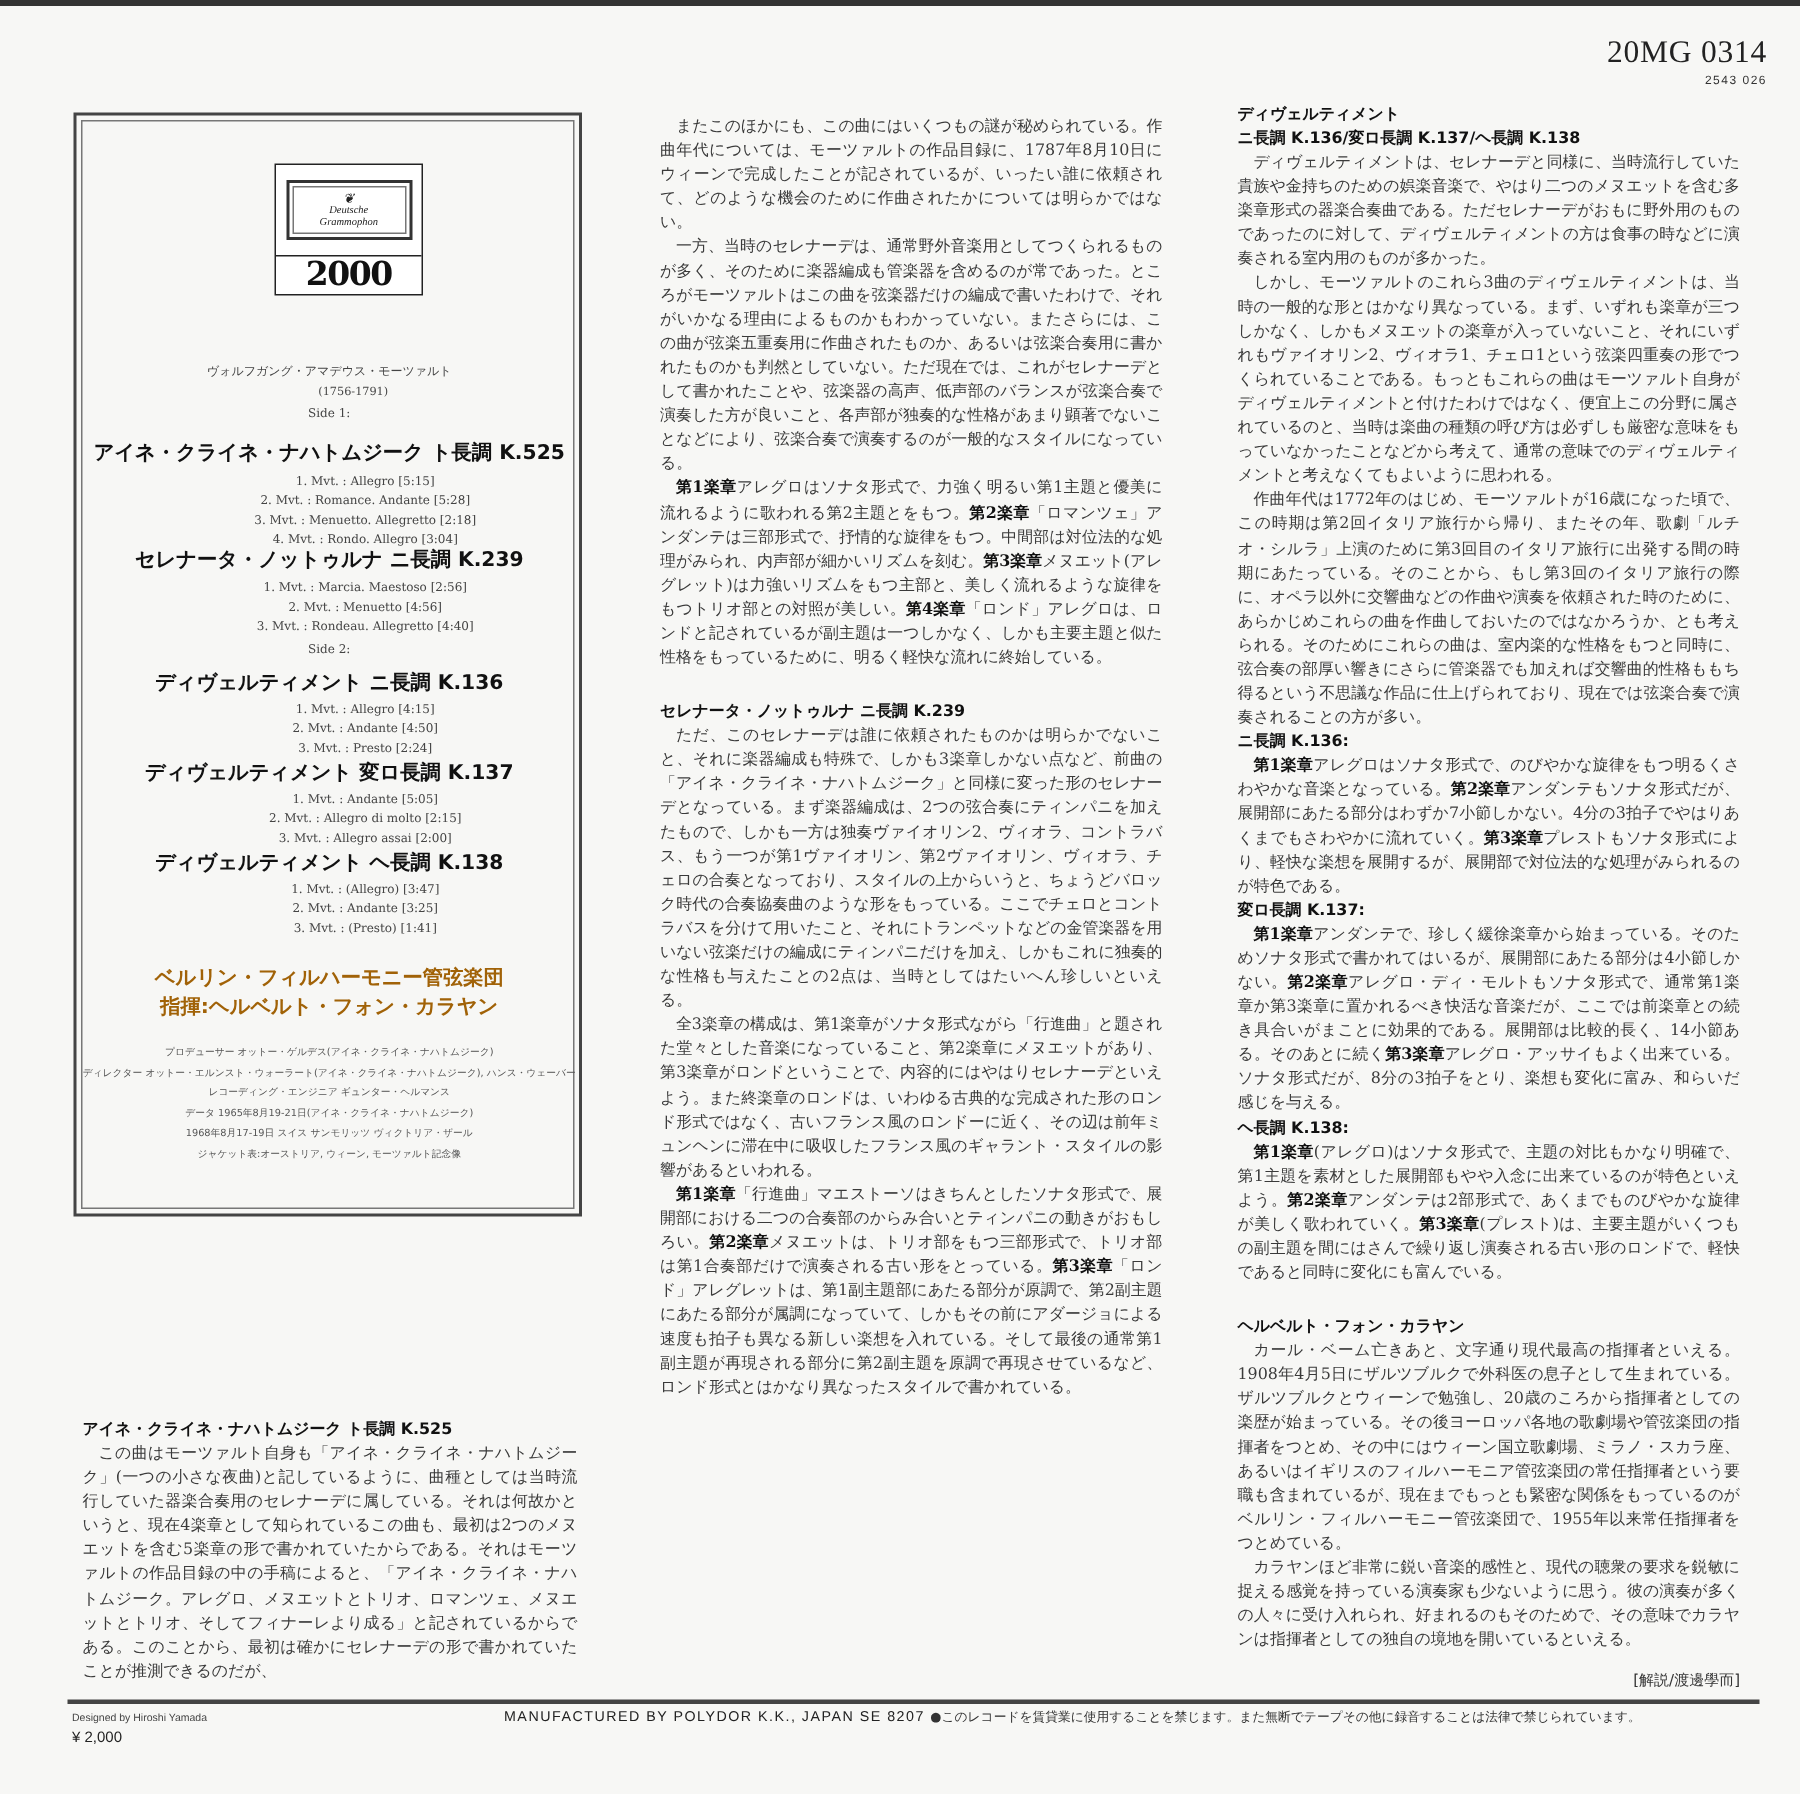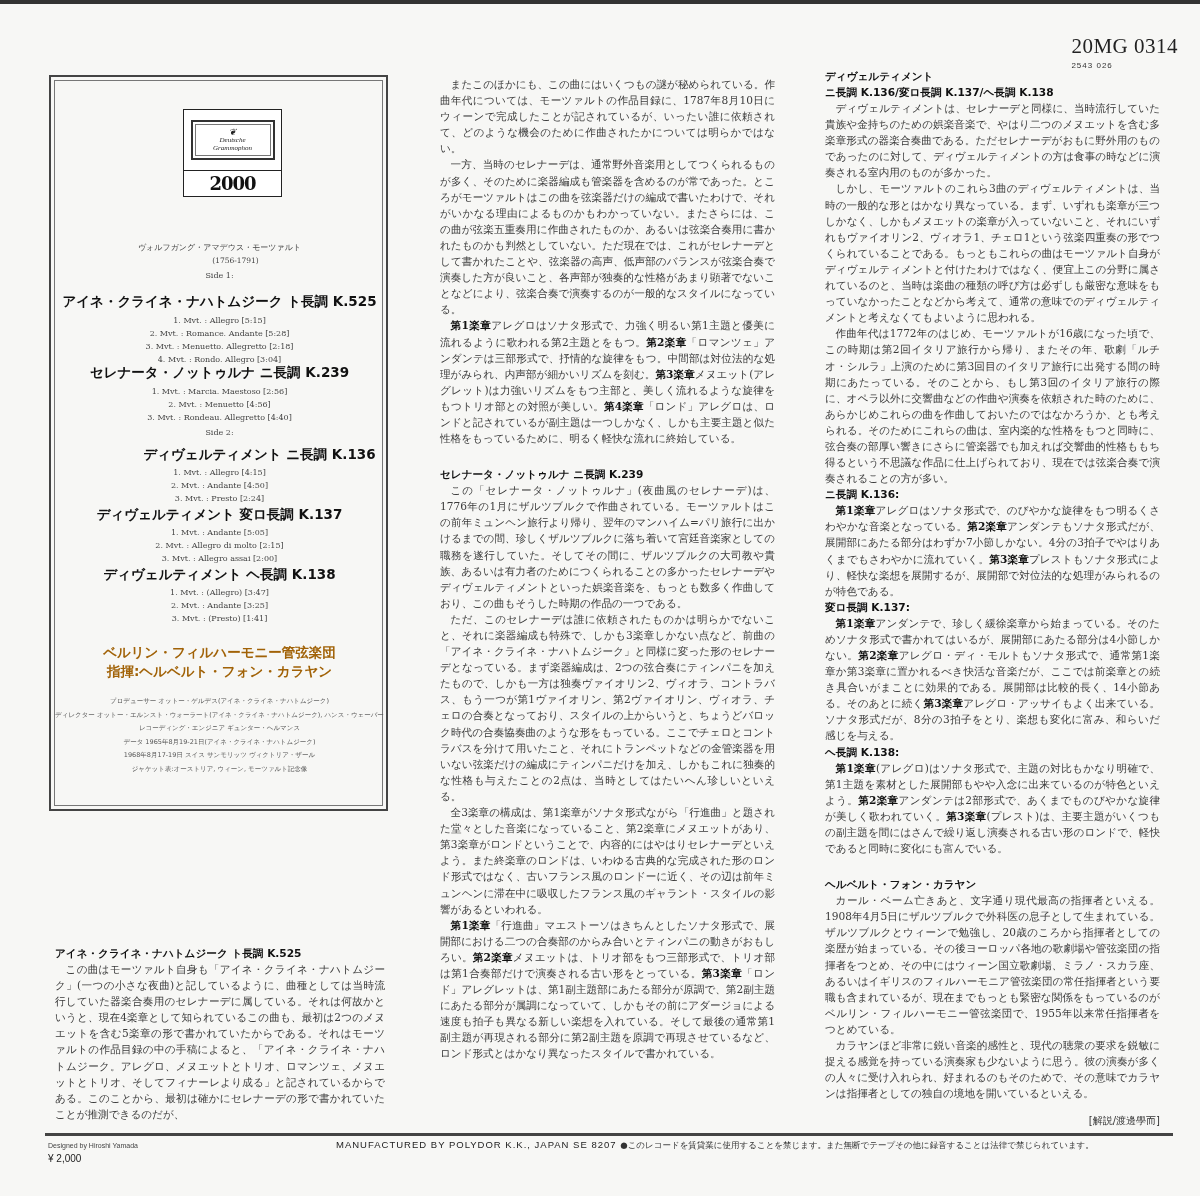--- a/index.html
+++ b/index.html
@@ -1,34 +1,34 @@
 <!DOCTYPE html>
 <html><head>
 <meta charset="utf-8">
 <style>
   html,body{margin:0;padding:0;}
   body{width:1200px;height:1196px;background:#f7f7f5;position:relative;overflow:hidden;
        font-family:"DejaVu Serif","Liberation Serif",serif;color:#2a2a2a;}
   .topbar{position:absolute;left:0;top:0;width:1200px;height:4px;background:#333;}
-  .catalog{position:absolute;right:22px;top:22px;text-align:left;margin-top:12px;}
+  .catalog{position:absolute;right:22px;top:22px;text-align:right;}
   .catalog .main{font-family:"Liberation Serif",serif;font-size:21px;color:#222;letter-spacing:0.5px;}
   .catalog .sub{font-family:"Liberation Sans",sans-serif;font-size:8px;color:#333;margin-top:2px;letter-spacing:1px;}
 
   .tracklist-box{position:absolute;left:49px;top:75px;width:335px;height:732px;border:2px solid #444;}
   .tracklist-box .inner{position:absolute;left:3px;top:3px;right:3px;bottom:3px;border:1px solid #777;}
   .logo{position:absolute;left:134px;top:80px;width:97px;height:86px;border:1.5px solid #222;background:#fff;}
   .logo .crest{height:60px;border-bottom:1.5px solid #222;display:flex;align-items:center;justify-content:center;}
   .logo .tulip{width:80px;height:36px;border:2px solid #333;outline:1px solid #777;outline-offset:-5px;display:flex;flex-direction:column;align-items:center;justify-content:center;font-family:"Liberation Serif",serif;font-style:italic;font-size:7px;line-height:8px;color:#222;}
-  .logo .num{height:24px;display:flex;align-items:center;justify-content:center;font-family:"DejaVu Serif",serif;font-weight:bold;font-size:18px;color:#111;letter-spacing:-1px;}
+  .logo .num{height:24px;display:flex;align-items:center;justify-content:center;font-family:"DejaVu Serif",serif;font-weight:bold;font-size:22px;color:#111;letter-spacing:-1px;}
   .tl{position:absolute;left:52px;width:335px;text-align:center;}
   .composer{top:242px;font-size:8px;color:#444;font-family:"DejaVu Sans",sans-serif;}
   .dates{top:256px;font-size:7.5px;color:#444;padding-left:16px;}
   .side{font-size:8px;color:#444;}
   .work{font-family:"DejaVu Sans",sans-serif;font-size:13.5px;color:#111;font-weight:bold;}
-  .mvt{font-size:8px;line-height:13px;color:#444;}
+  .mvt{font-size:8px;line-height:13px;color:#444;padding-left:24px;}
   .credit-big{font-family:"DejaVu Sans",sans-serif;font-size:13.5px;line-height:19px;color:#a16207;font-weight:bold;}
   .credit-small{font-family:"DejaVu Sans",sans-serif;font-size:6.5px;line-height:13.5px;color:#555;}
 
   .col{position:absolute;font-size:10.6px;line-height:16.1px;color:#3a3a3a;text-align:justify;}
   .col p{margin:0;text-indent:1em;}
   .col p.noindent{text-indent:0;}
   .col h3{margin:0;font-family:"DejaVu Sans",sans-serif;font-size:10.6px;font-weight:bold;color:#111;line-height:16px;}
   .col b{color:#111;}
   .c1{left:55px;top:945px;width:330px;}
   .c2{left:440px;top:76px;width:335px;}
@@ -80,21 +80,21 @@
 
 <div class="tl work" style="top:364px;">セレナータ・ノットゥルナ ニ長調 K.239</div>
 <div class="tl mvt" style="top:385px;">
   <div>1. Mvt. : Marcia. Maestoso [2:56]</div>
   <div>2. Mvt. : Menuetto [4:56]</div>
   <div>3. Mvt. : Rondeau. Allegretto [4:40]</div>
 </div>
 
 <div class="tl side" style="top:428px;">Side 2:</div>
 
-<div class="tl work" style="top:446px;padding-left:40px;">ディヴェルティメント ニ長調 K.136</div>
+<div class="tl work" style="top:446px;">ディヴェルティメント ニ長調 K.136</div>
 <div class="tl mvt" style="top:466px;">
   <div>1. Mvt. : Allegro [4:15]</div>
   <div>2. Mvt. : Andante [4:50]</div>
   <div>3. Mvt. : Presto [2:24]</div>
 </div>
 
 <div class="tl work" style="top:506px;">ディヴェルティメント 変ロ長調 K.137</div>
 <div class="tl mvt" style="top:526px;">
   <div>1. Mvt. : Andante [5:05]</div>
   <div>2. Mvt. : Allegro di molto [2:15]</div>
@@ -126,21 +126,20 @@
   <h3>アイネ・クライネ・ナハトムジーク ト長調 K.525</h3>
   <p>この曲はモーツァルト自身も「アイネ・クライネ・ナハトムジーク」(一つの小さな夜曲)と記しているように、曲種としては当時流行していた器楽合奏用のセレナーデに属している。それは何故かというと、現在4楽章として知られているこの曲も、最初は2つのメヌエットを含む5楽章の形で書かれていたからである。それはモーツァルトの作品目録の中の手稿によると、「アイネ・クライネ・ナハトムジーク。アレグロ、メヌエットとトリオ、ロマンツェ、メヌエットとトリオ、そしてフィナーレより成る」と記されているからである。このことから、最初は確かにセレナーデの形で書かれていたことが推測できるのだが、</p>
 </div>
 
 <div class="col c2">
   <p>またこのほかにも、この曲にはいくつもの謎が秘められている。作曲年代については、モーツァルトの作品目録に、1787年8月10日にウィーンで完成したことが記されているが、いったい誰に依頼されて、どのような機会のために作曲されたかについては明らかではない。</p>
   <p>一方、当時のセレナーデは、通常野外音楽用としてつくられるものが多く、そのために楽器編成も管楽器を含めるのが常であった。ところがモーツァルトはこの曲を弦楽器だけの編成で書いたわけで、それがいかなる理由によるものかもわかっていない。またさらには、この曲が弦楽五重奏用に作曲されたものか、あるいは弦楽合奏用に書かれたものかも判然としていない。ただ現在では、これがセレナーデとして書かれたことや、弦楽器の高声、低声部のバランスが弦楽合奏で演奏した方が良いこと、各声部が独奏的な性格があまり顕著でないことなどにより、弦楽合奏で演奏するのが一般的なスタイルになっている。</p>
   <p><b>第1楽章</b><span>アレグロはソナタ形式で、力強く明るい第1主題と優美に流れるように歌われる第2主題とをもつ。</span><b>第2楽章</b><span>「ロマンツェ」アンダンテは三部形式で、抒情的な旋律をもつ。中間部は対位法的な処理がみられ、内声部が細かいリズムを刻む。</span><b>第3楽章</b><span>メヌエット(アレグレット)は力強いリズムをもつ主部と、美しく流れるような旋律をもつトリオ部との対照が美しい。</span><b>第4楽章</b><span>「ロンド」アレグロは、ロンドと記されているが副主題は一つしかなく、しかも主要主題と似た性格をもっているために、明るく軽快な流れに終始している。</span></p>
   <div class="gap"></div>
   <h3>セレナータ・ノットゥルナ ニ長調 K.239</h3>
-  <p>この「セレナータ・ノットゥルナ」(夜曲風のセレナーデ)は、1776年の1月にザルツブルクで作曲されている。モーツァルトはこの前年ミュンヘン旅行より帰り、翌年のマンハイム=パリ旅行に出かけるまでの間、珍しくザルツブルクに落ち着いて宮廷音楽家としての職務を遂行していた。そしてその間に、ザルツブルクの大司教や貴族、あるいは有力者のためにつくられることの多かったセレナーデやディヴェルティメントといった娯楽音楽を、もっとも数多く作曲しており、この曲もそうした時期の作品の一つである。</p>
   <p>ただ、このセレナーデは誰に依頼されたものかは明らかでないこと、それに楽器編成も特殊で、しかも3楽章しかない点など、前曲の「アイネ・クライネ・ナハトムジーク」と同様に変った形のセレナーデとなっている。まず楽器編成は、2つの弦合奏にティンパニを加えたもので、しかも一方は独奏ヴァイオリン2、ヴィオラ、コントラバス、もう一つが第1ヴァイオリン、第2ヴァイオリン、ヴィオラ、チェロの合奏となっており、スタイルの上からいうと、ちょうどバロック時代の合奏協奏曲のような形をもっている。ここでチェロとコントラバスを分けて用いたこと、それにトランペットなどの金管楽器を用いない弦楽だけの編成にティンパニだけを加え、しかもこれに独奏的な性格も与えたことの2点は、当時としてはたいへん珍しいといえる。</p>
   <p>全3楽章の構成は、第1楽章がソナタ形式ながら「行進曲」と題された堂々とした音楽になっていること、第2楽章にメヌエットがあり、第3楽章がロンドということで、内容的にはやはりセレナーデといえよう。また終楽章のロンドは、いわゆる古典的な完成された形のロンド形式ではなく、古いフランス風のロンドーに近く、その辺は前年ミュンヘンに滞在中に吸収したフランス風のギャラント・スタイルの影響があるといわれる。</p>
   <p><b>第1楽章</b><span>「行進曲」マエストーソはきちんとしたソナタ形式で、展開部における二つの合奏部のからみ合いとティンパニの動きがおもしろい。</span><b>第2楽章</b><span>メヌエットは、トリオ部をもつ三部形式で、トリオ部は第1合奏部だけで演奏される古い形をとっている。</span><b>第3楽章</b><span>「ロンド」アレグレットは、第1副主題部にあたる部分が原調で、第2副主題にあたる部分が属調になっていて、しかもその前にアダージョによる速度も拍子も異なる新しい楽想を入れている。そして最後の通常第1副主題が再現される部分に第2副主題を原調で再現させているなど、ロンド形式とはかなり異なったスタイルで書かれている。</span></p>
 </div>
 
 <div class="col c3">
   <h3>ディヴェルティメント</h3>
   <h3>ニ長調 K.136/変ロ長調 K.137/ヘ長調 K.138</h3>
   <p>ディヴェルティメントは、セレナーデと同様に、当時流行していた貴族や金持ちのための娯楽音楽で、やはり二つのメヌエットを含む多楽章形式の器楽合奏曲である。ただセレナーデがおもに野外用のものであったのに対して、ディヴェルティメントの方は食事の時などに演奏される室内用のものが多かった。</p>
   <p>しかし、モーツァルトのこれら3曲のディヴェルティメントは、当時の一般的な形とはかなり異なっている。まず、いずれも楽章が三つしかなく、しかもメヌエットの楽章が入っていないこと、それにいずれもヴァイオリン2、ヴィオラ1、チェロ1という弦楽四重奏の形でつくられていることである。もっともこれらの曲はモーツァルト自身がディヴェルティメントと付けたわけではなく、便宜上この分野に属されているのと、当時は楽曲の種類の呼び方は必ずしも厳密な意味をもっていなかったことなどから考えて、通常の意味でのディヴェルティメントと考えなくてもよいように思われる。</p>

